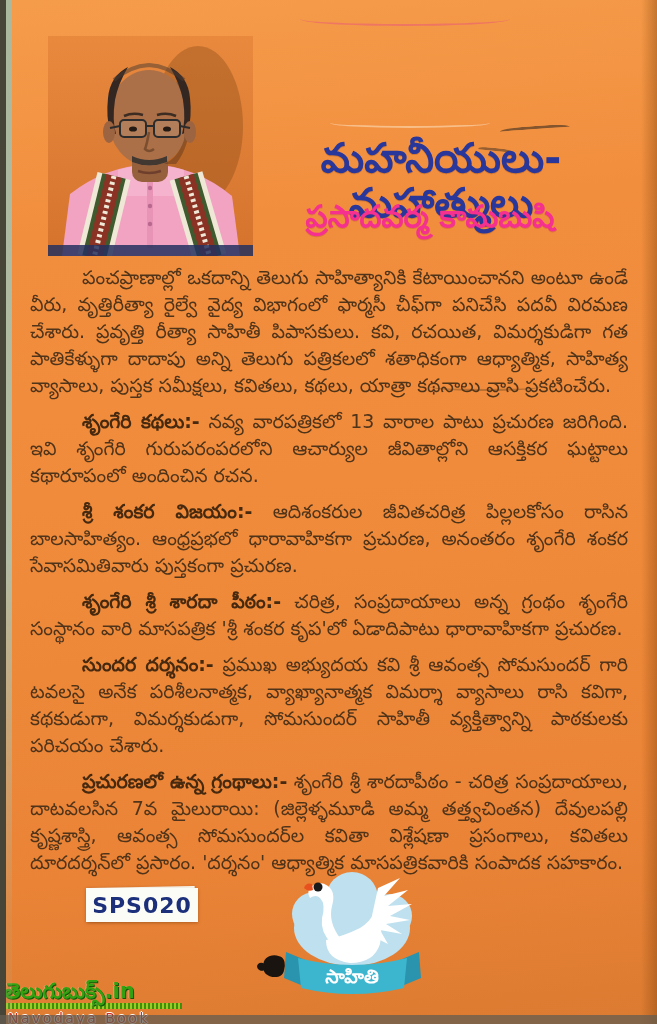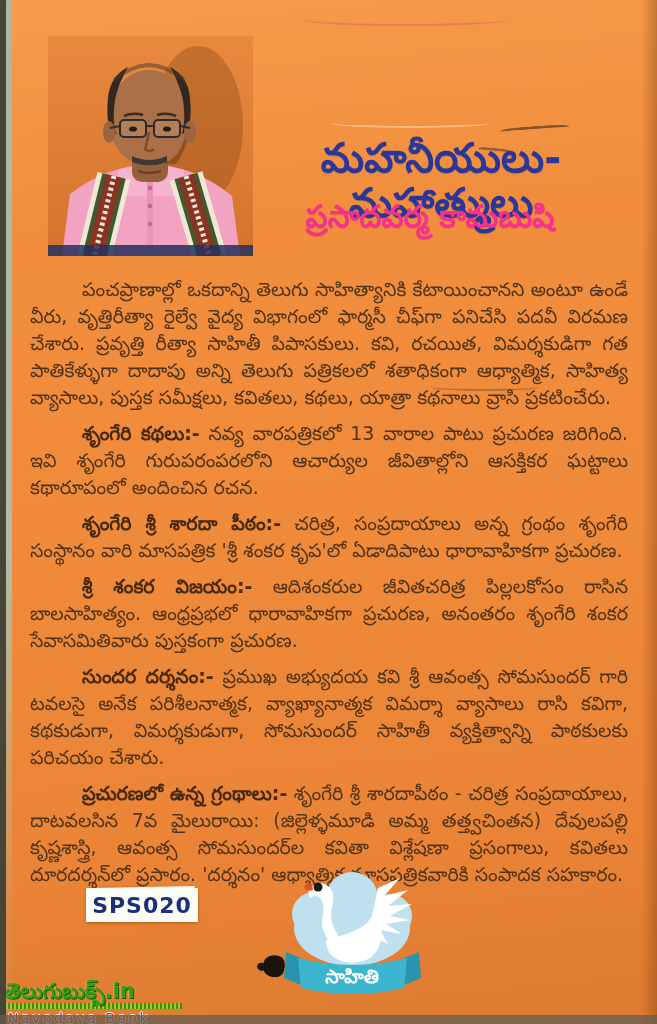--- a/index.html
+++ b/index.html
@@ -32,21 +32,21 @@
   .photo svg{display:block;}
 
   
   .title{position:absolute;left:232px;top:136px;width:418px;text-align:center;
     color:#29379b;font-size:41px;font-weight:bold;letter-spacing:0;line-height:1.1;
     text-shadow:0 1px 0 rgba(120,50,20,.25);}
   .author{position:absolute;left:250px;top:198px;width:360px;text-align:center;
     color:#f5308f;font-size:31px;font-weight:bold;text-shadow:0 1px 0 rgba(150,30,60,.2);}
 
   
-  .body-text{position:absolute;left:30px;top:276px;width:598px;color:#50341a;
+  .body-text{position:absolute;left:30px;top:264px;width:598px;color:#50341a;
     font-size:19px;line-height:27px;text-align:justify;}
   .body-text p{margin:0 0 9px 0;text-indent:52px;}
   .body-text .lead{font-weight:bold;color:#46290f;margin-top:8px;}
 
   
   .label{position:absolute;background:#fcfcf6;box-shadow:0 1px 3px rgba(90,40,0,.35);
     display:flex;align-items:center;justify-content:center;}
   .label.price{left:89px;top:887px;width:106px;height:33px;transform:rotate(-1.2deg);
     color:#2a55b0;font-size:20px;font-weight:bold;}
   .label.code{left:86px;top:888px;width:112px;height:34px;
@@ -139,22 +139,22 @@
       <rect x="0" y="209" width="205" height="11" fill="#25305e" opacity=".85"></rect>
     </svg>
   </div>
 
   <div class="title">మహనీయులు-మహాత్ములు</div>
   <div class="author">ప్రసాదవర్మ కామబుషి</div>
 
   <div class="body-text">
     <p><span class="lead"></span><span>పంచప్రాణాల్లో ఒకదాన్ని తెలుగు సాహిత్యానికి కేటాయించానని అంటూ ఉండే వీరు, వృత్తిరీత్యా రైల్వే వైద్య విభాగంలో ఫార్మసీ చీఫ్‌గా పనిచేసి పదవీ విరమణ చేశారు. ప్రవృత్తి రీత్యా సాహితీ పిపాసకులు. కవి, రచయిత, విమర్శకుడిగా గత పాతికేళ్ళుగా దాదాపు అన్ని తెలుగు పత్రికలలో శతాధికంగా ఆధ్యాత్మిక, సాహిత్య వ్యాసాలు, పుస్తక సమీక్షలు, కవితలు, కథలు, యాత్రా కథనాలు వ్రాసి ప్రకటించేరు.</span></p>
     <p><span class="lead">శృంగేరి కథలు:-</span><span> నవ్య వారపత్రికలో 13 వారాల పాటు ప్రచురణ జరిగింది. ఇవి శృంగేరి గురుపరంపరలోని ఆచార్యుల జీవితాల్లోని ఆసక్తికర ఘట్టాలు కథారూపంలో అందించిన రచన.</span></p>
+    <p><span class="lead">శ్రీ శంకర విజయం:-</span><span> ఆదిశంకరుల జీవితచరిత్ర పిల్లలకోసం రాసిన బాలసాహిత్యం. ఆంధ్రప్రభలో ధారావాహికగా ప్రచురణ, అనంతరం శృంగేరి శంకర సేవాసమితివారు పుస్తకంగా ప్రచురణ.</span></p>
     <p><span class="lead">శృంగేరి శ్రీ శారదా పీఠం:-</span><span> చరిత్ర, సంప్రదాయాలు అన్న గ్రంథం శృంగేరి సంస్థానం వారి మాసపత్రిక 'శ్రీ శంకర కృప'లో ఏడాదిపాటు ధారావాహికగా ప్రచురణ.</span></p>
-    <p><span class="lead">శ్రీ శంకర విజయం:-</span><span> ఆదిశంకరుల జీవితచరిత్ర పిల్లలకోసం రాసిన బాలసాహిత్యం. ఆంధ్రప్రభలో ధారావాహికగా ప్రచురణ, అనంతరం శృంగేరి శంకర సేవాసమితివారు పుస్తకంగా ప్రచురణ.</span></p>
     <p><span class="lead">సుందర దర్శనం:-</span><span> ప్రముఖ అభ్యుదయ కవి శ్రీ ఆవంత్స సోమసుందర్ గారి టవలసై అనేక పరిశీలనాత్మక, వ్యాఖ్యానాత్మక విమర్శా వ్యాసాలు రాసి కవిగా, కథకుడుగా, విమర్శకుడుగా, సోమసుందర్ సాహితీ వ్యక్తిత్వాన్ని పాఠకులకు పరిచయం చేశారు.</span></p>
     <p><span class="lead">ప్రచురణలో ఉన్న గ్రంథాలు:-</span><span> శృంగేరి శ్రీ శారదాపీఠం - చరిత్ర సంప్రదాయాలు, దాటవలసిన 7వ మైలురాయి: (జిల్లెళ్ళమూడి అమ్మ తత్త్వచింతన) దేవులపల్లి కృష్ణశాస్త్రి, ఆవంత్స సోమసుందర్‌ల కవితా విశ్లేషణా ప్రసంగాలు, కవితలు దూరదర్శన్‌లో ప్రసారం. 'దర్శనం' ఆధ్యాత్మిక మాసపత్రికవారికి సంపాదక సహకారం.</span></p>
   </div>
 
   <div class="label price">₹ 75/-</div>
   <div class="label code">SPS020</div>
 
   <div class="logo">
     <svg width="145" height="128" viewBox="0 0 145 128">
 

